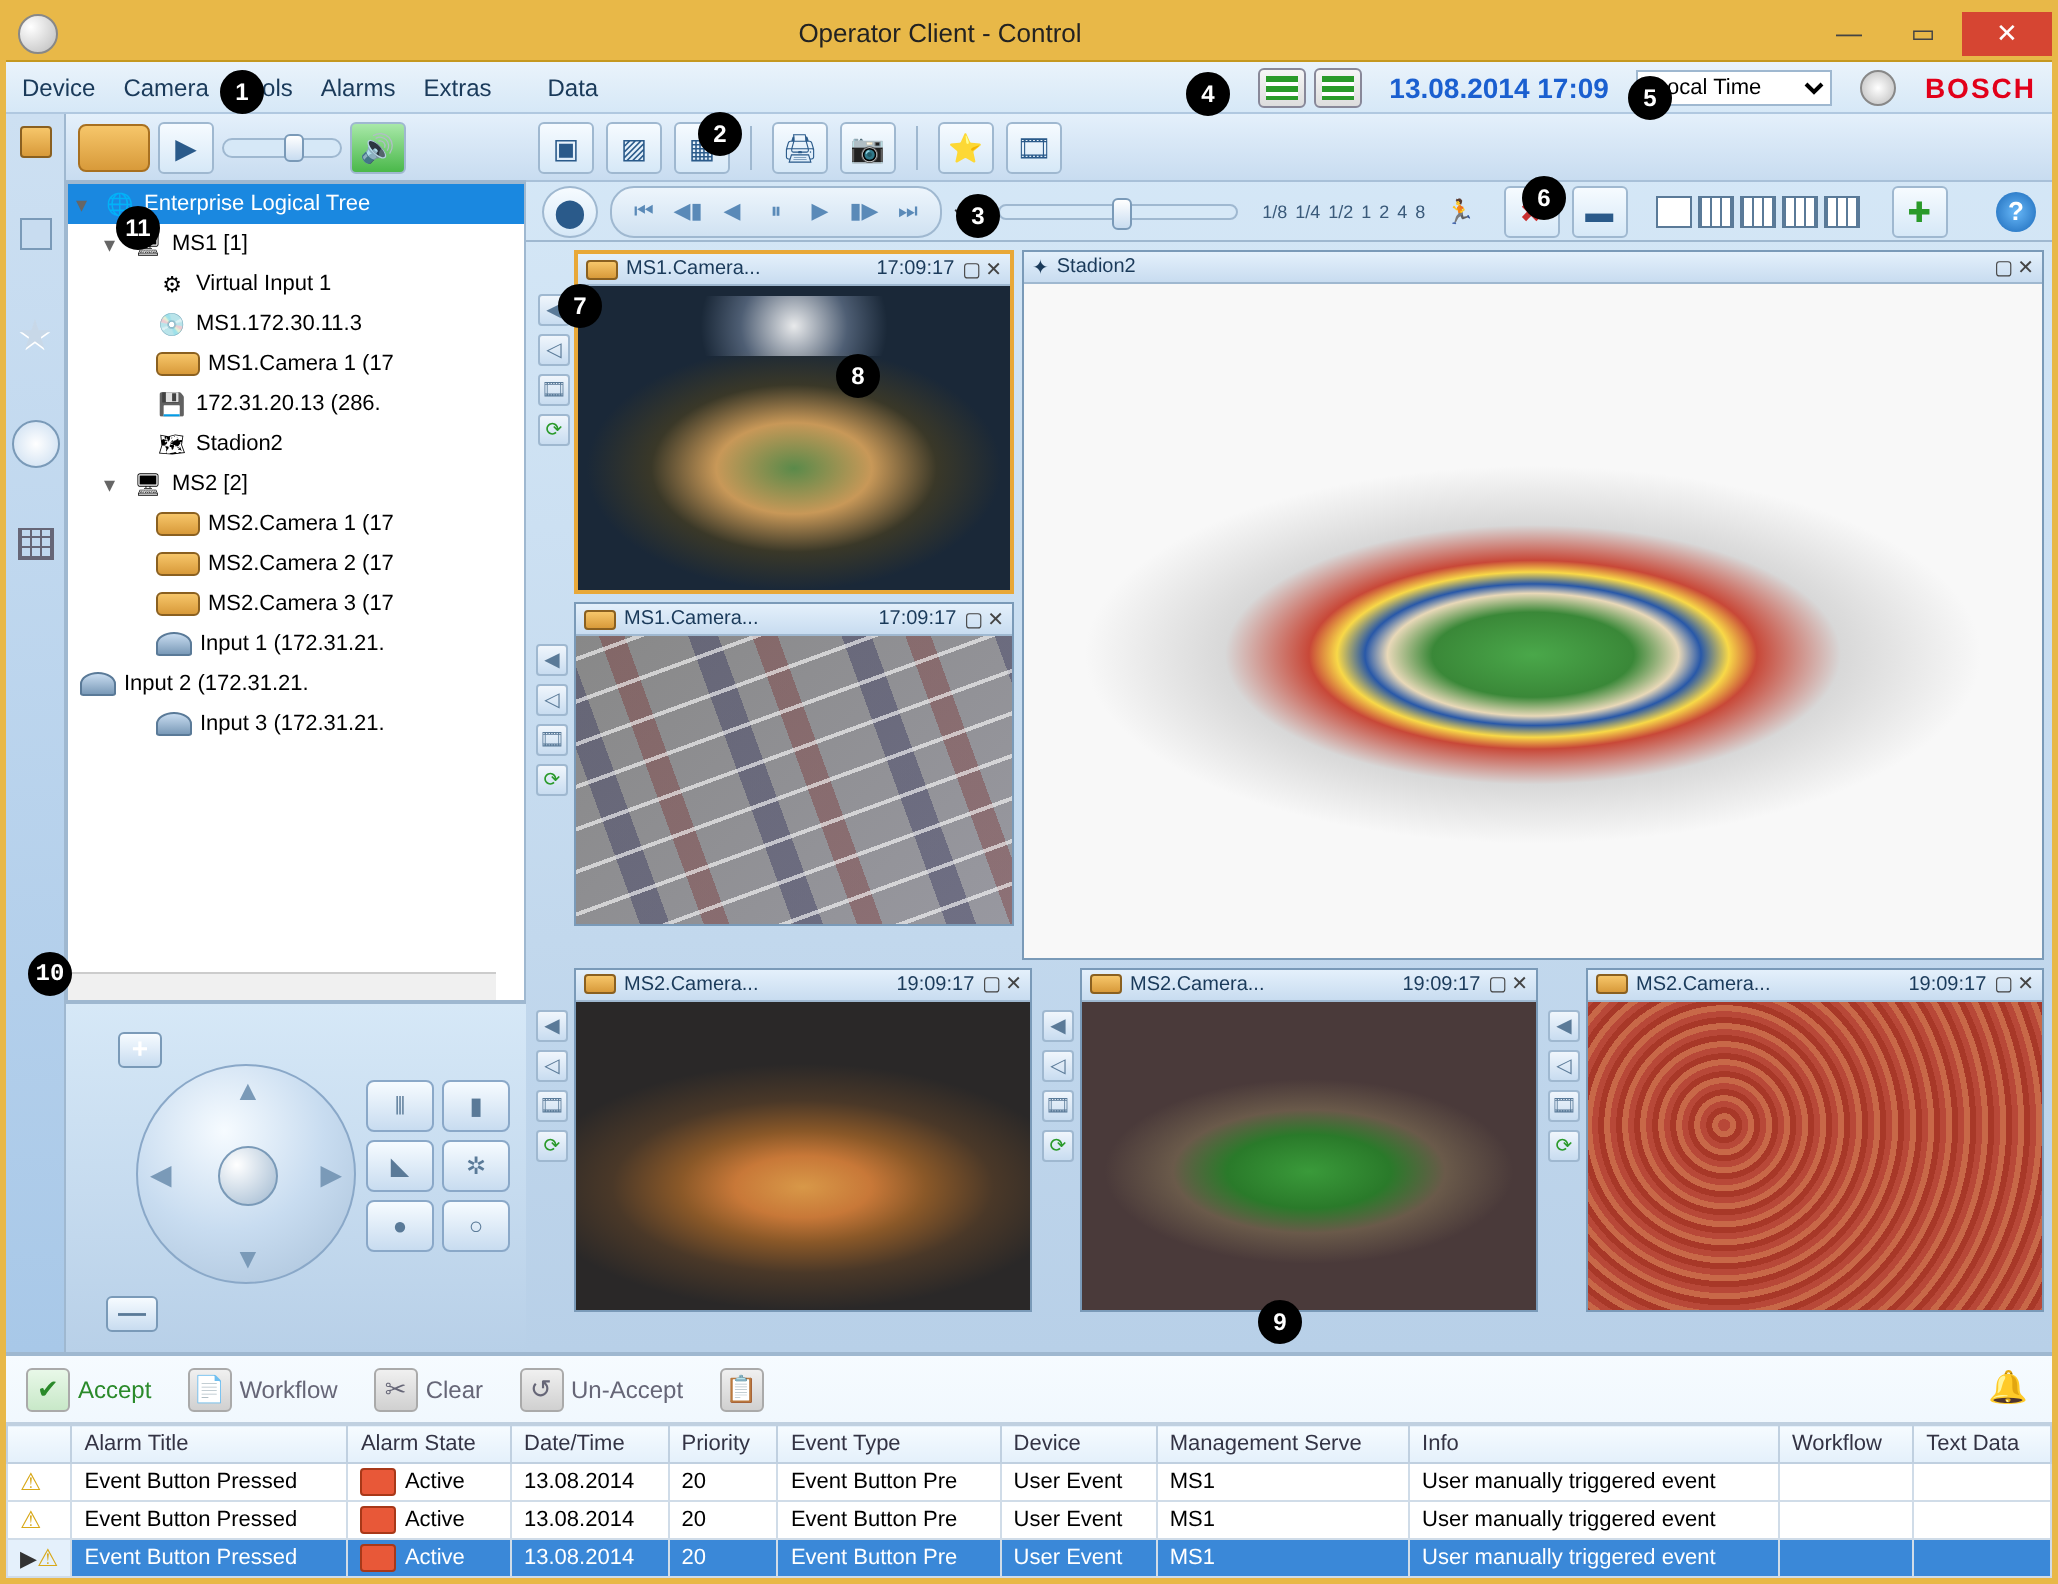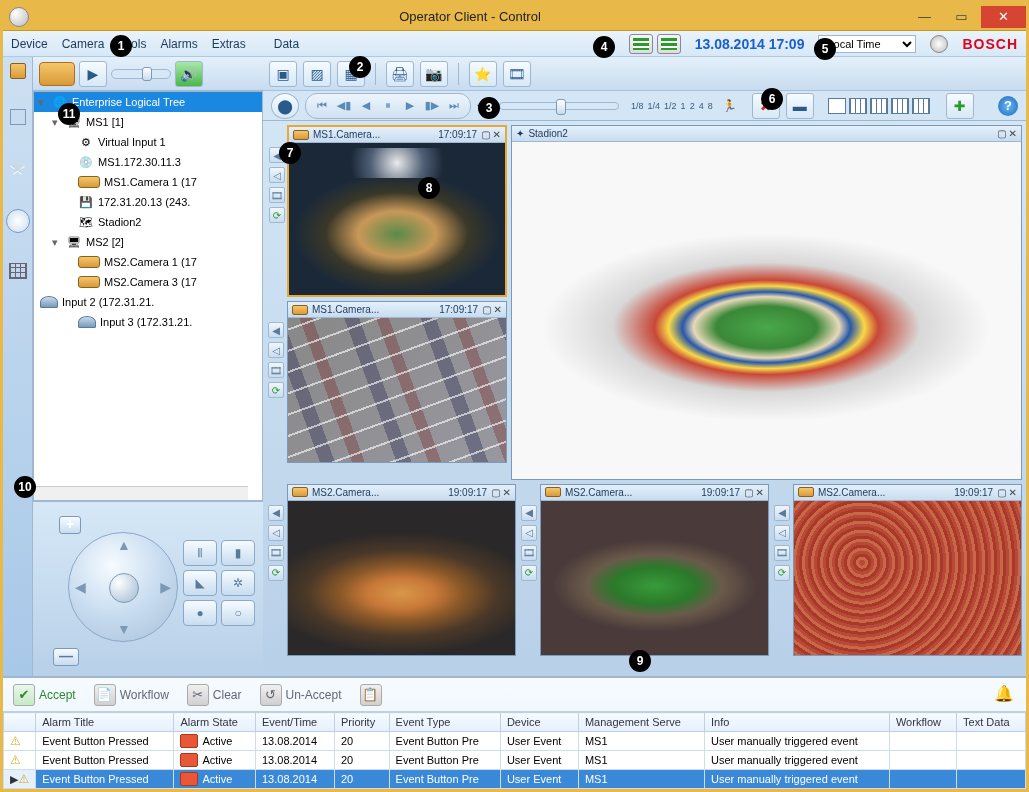--- a/index.html
+++ b/index.html
@@ -102,21 +102,21 @@
 
 <div class="marker" style="left:110px;top:35px;">1</div>
 <div class="marker" style="left:349px;top:56px;">2</div>
 <div class="marker" style="left:478px;top:97px;">3</div>
 <div class="marker" style="left:593px;top:36px;">4</div>
 <div class="marker" style="left:814px;top:38px;">5</div>
 <div class="marker" style="left:761px;top:88px;">6</div>
 <div class="marker" style="left:279px;top:142px;">7</div>
 <div class="marker" style="left:418px;top:177px;">8</div>
 <div class="marker" style="left:629px;top:650px;">9</div>
-<div class="marker" style="left:14px;top:476px;">10</div>
+<div class="marker" style="left:14px;top:476px;font-family:Liberation Mono, monospace;">10</div>
 <div class="marker" style="left:58px;top:103px;">11</div>
 
 <div class="window">
 
   <div class="titlebar">
     <div class="sys-icon"></div>
     <div class="title">Operator Client - Control</div>
     <div class="winbtns">
       <div class="winbtn">—</div>
       <div class="winbtn">▭</div>
@@ -178,38 +178,46 @@
         <div class="node" style="padding-left:44px">
             <span class="ic">💿</span>
             <span>MS1.172.30.11.3</span>
           </div>
         <div class="node" style="padding-left:44px">
             <span class="cam-ic"></span>
             <span>MS1.Camera 1 (17</span>
           </div>
         <div class="node" style="padding-left:44px">
             <span class="ic">💾</span>
-            <span>172.31.20.13 (243.</span>
+            <span>172.31.20.13 (286.</span>
           </div>
         <div class="node" style="padding-left:44px">
             <span class="ic">🗺</span>
             <span>Stadion2</span>
           </div>
         <div class="node" style="padding-left:18px">
             <span class="exp">▾</span>
             <span class="ic">🖥</span>
             <span>MS2 [2]</span>
           </div>
         <div class="node" style="padding-left:44px">
             <span class="cam-ic"></span>
             <span>MS2.Camera 1 (17</span>
           </div>
         <div class="node" style="padding-left:44px">
             <span class="cam-ic"></span>
+            <span>MS2.Camera 2 (17</span>
+          </div>
+        <div class="node" style="padding-left:44px">
+            <span class="cam-ic"></span>
             <span>MS2.Camera 3 (17</span>
+          </div>
+        <div class="node" style="padding-left:44px">
+            <span class="inp-ic"></span>
+            <span>Input 1 (172.31.21.</span>
           </div>
         <div class="node" style="">
             <span class="inp-ic"></span>
             <span>Input 2 (172.31.21.</span>
           </div>
         <div class="node" style="padding-left:44px">
             <span class="inp-ic"></span>
             <span>Input 3 (172.31.21.</span>
           </div>
         <div class="scrollbar-x"></div>
@@ -425,21 +433,21 @@
           <div class="aic" style="color:#c84030">📋</div>
         </div>
       <div class="bell">🔔</div>
     </div>
     <table class="alarm-table">
       <thead>
           <tr>
         <th style="width:18px"></th>
         <th>Alarm Title</th>
         <th>Alarm State</th>
-        <th>Event/Time</th>
+        <th>Date/Time</th>
         <th>Priority</th>
         <th>Event Type</th>
         <th>Device</th>
         <th>Management Serve</th>
         <th>Info</th>
         <th>Workflow</th>
         <th>Text Data</th>
       </tr>
         </thead>
       <tbody>

